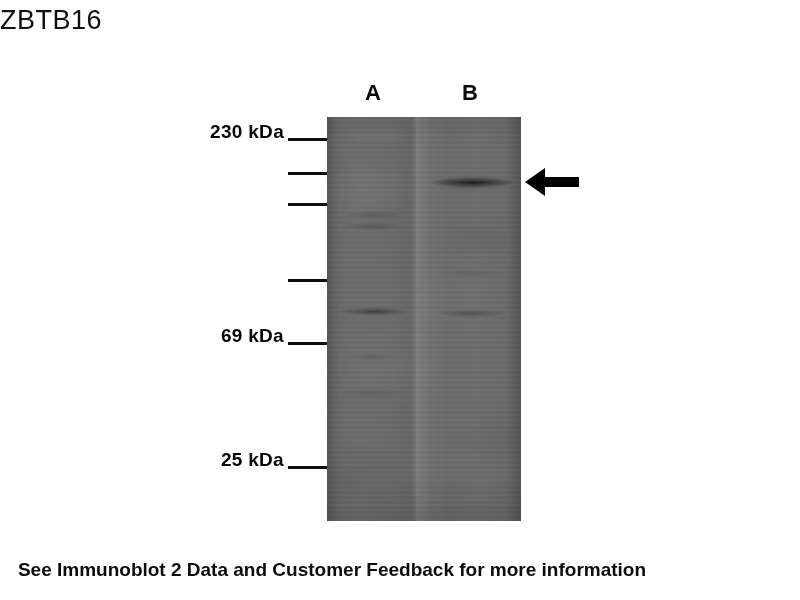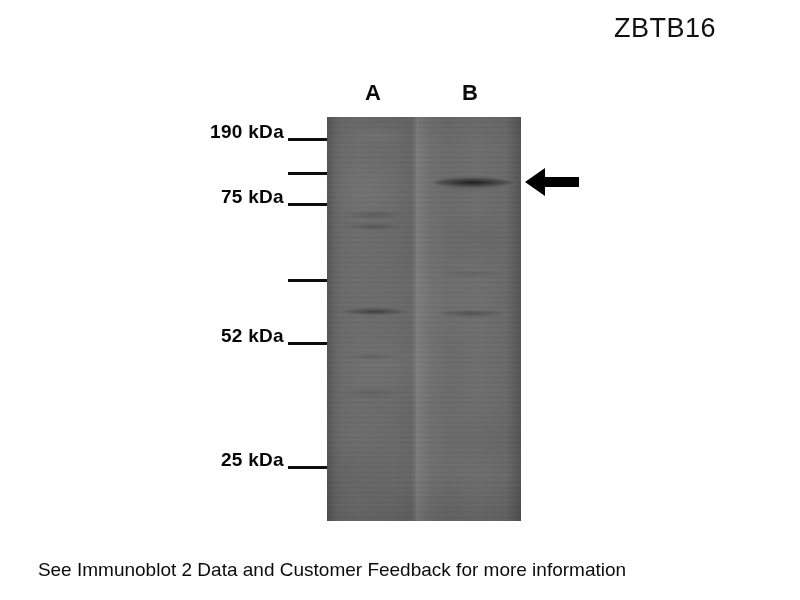--- a/index.html
+++ b/index.html
@@ -15,23 +15,23 @@
     overflow: hidden;
     font-family: "Liberation Sans", sans-serif;
     color: #000000;
     -webkit-font-smoothing: antialiased;
   }
 
   
   #figure-title {
     position: absolute;
     left: 0;
-    top: 12px;
+    top: 4px;
     width: 716px;
-    text-align: right;
+    text-align: left;
     font-size: 27px;
     font-weight: 400;
     letter-spacing: 0.5px;
     line-height: 32px;
     color: #111111;
   }
 
   
   .lane-label {
     position: absolute;
@@ -153,50 +153,49 @@
   }
 
   
   #figure-caption {
     position: absolute;
     left: 0;
     top: 558px;
     width: 664px;
     text-align: center;
     font-size: 19px;
-    font-weight: 400;
+    font-weight: 700;
     line-height: 24px;
     color: #0c0c0c;
     white-space: nowrap;
   }
 </style>
 </head>
 <body>
 
 <div id="figure-title">ZBTB16</div>
 
 <div id="lane-label-a" class="lane-label">A</div>
 <div id="lane-label-b" class="lane-label">B</div>
 
 <div class="marker" style="top:121px;">
-  <span class="marker-text">190 kDa</span>
+  <span class="marker-text">230 kDa</span>
   <span class="marker-tick"></span>
 </div>
 <div class="marker" style="top:155px;">
   <span class="marker-tick"></span>
 </div>
 <div class="marker" style="top:186px;">
-  <span class="marker-text">75 kDa</span>
   <span class="marker-tick"></span>
 </div>
 <div class="marker" style="top:262px;">
   <span class="marker-tick"></span>
 </div>
 <div class="marker" style="top:325px;">
-  <span class="marker-text">52 kDa</span>
+  <span class="marker-text">69 kDa</span>
   <span class="marker-tick"></span>
 </div>
 <div class="marker" style="top:449px;">
   <span class="marker-text">25 kDa</span>
   <span class="marker-tick"></span>
 </div>
 
 <div id="blot-membrane">
 
   <div class="band" style="left:4px; top:92px; width:84px; height:12px;

